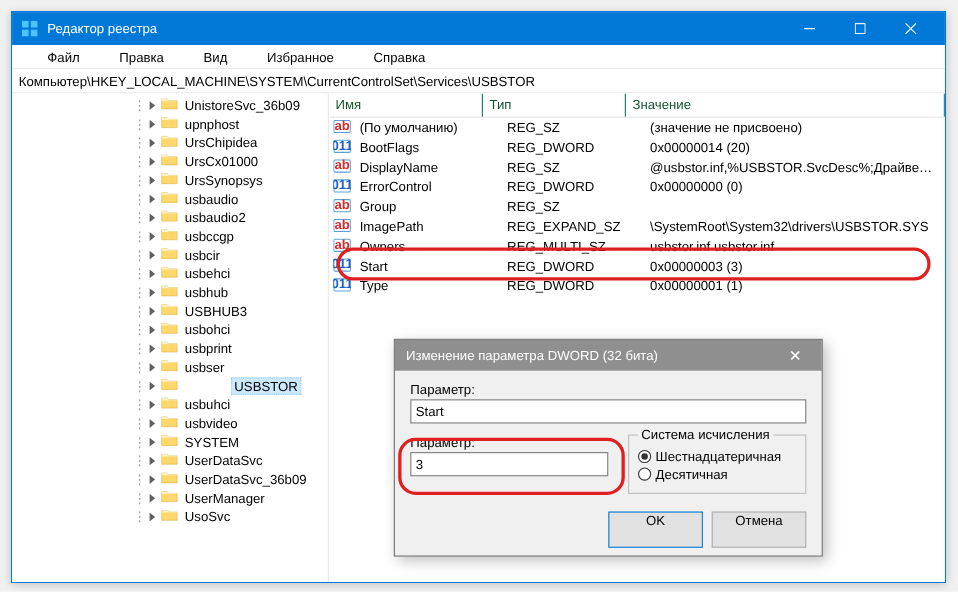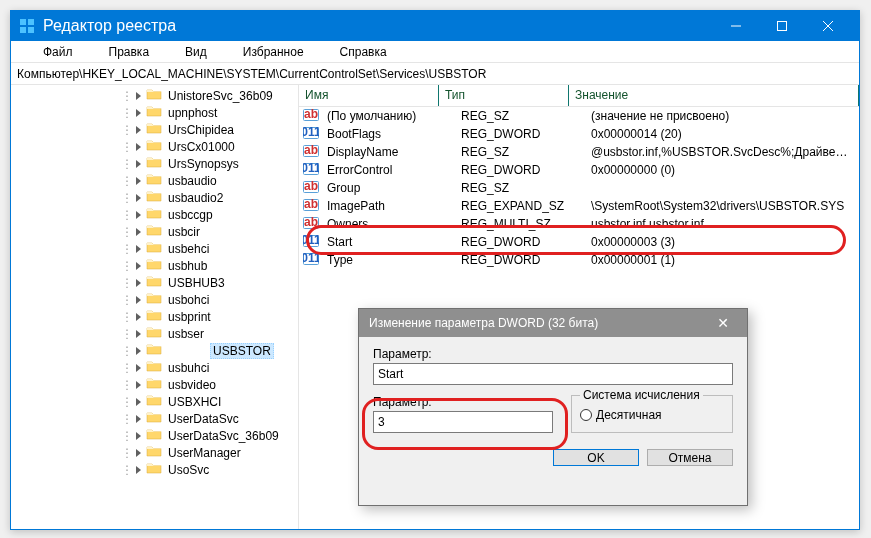--- a/index.html
+++ b/index.html
@@ -1,21 +1,21 @@
 <!DOCTYPE html>
 <html><head>
 <meta charset="utf-8">
 <style>
 * { box-sizing: border-box; margin: 0; padding: 0; font-family: "Segoe UI", Tahoma, sans-serif; font-size: 12px; }
 body { background: #f0f0f0; width: 871px; height: 538px; overflow: hidden; position: relative; }
 
 .window { position: absolute; left: 10px; top: 10px; width: 850px; height: 520px; background: #fff; border: 1px solid #0078d7; box-shadow: 0 2px 8px rgba(0,0,0,0.2); }
 .titlebar { height: 30px; background: #0078d7; color: #fff; display: flex; align-items: center; padding: 0 8px; }
 .titlebar .icon { width: 16px; height: 16px; margin-right: 8px; }
-.titlebar .title { flex: 1; font-size: 16px; }
+.titlebar .title { flex: 1; font-size: 12px; }
 .titlebar .winbtn { width: 46px; height: 30px; display: flex; align-items: center; justify-content: center; color: #fff; }
 
 .menubar { height: 22px; background: #fff; display: flex; align-items: center; padding: 0 4px; border-bottom: 1px solid #e5e5e5; }
 .menubar .menuitem { padding: 2px 8px; cursor: default; margin-left: 20px; }
 
 .pathbar { height: 22px; background: #fff; border-bottom: 1px solid #e5e5e5; padding: 2px 6px; display: flex; align-items: center; }
 
 .body { display: flex; height: calc(100% - 74px); }
 .tree { width: 288px; border-right: 1px solid #e5e5e5; overflow: hidden; padding: 2px 0; background: #fff; }
 .tree-row { display: flex; align-items: center; height: 17px; padding-left: 110px; white-space: nowrap; }
@@ -50,21 +50,21 @@
 .dlg-left { width: 184px; }
 .dlg-right { flex: 1; }
 .dlg-input-sm { width: 180px; height: 22px; border: 1px solid #7a7a7a; background: #fff; padding: 2px 4px; font-size: 12px; }
 .fieldset { border: 1px solid #bdbdbd; padding: 4px 8px 8px 8px; }
 .fieldset .legend { position: relative; top: -12px; background: #f0f0f0; padding: 0 3px; display: inline-block; }
 .fieldset .opts { margin-top: -8px; }
 .radio-row { display: flex; align-items: center; gap: 4px; margin: 2px 0; }
 .radio { width: 12px; height: 12px; border: 1px solid #333; border-radius: 50%; display: inline-flex; align-items: center; justify-content: center; background: #fff; }
 .radio.checked::after { content: ""; width: 6px; height: 6px; background: #333; border-radius: 50%; }
 .dlg-buttons { display: flex; justify-content: flex-end; gap: 8px; padding: 6px 14px 10px; }
-.btn { width: 86px; height: 17px; background: #e1e1e1; border: 1px solid #adadad; display: flex; align-items: flex-end; justify-content: center; }
+.btn { width: 86px; height: 33px; background: #e1e1e1; border: 1px solid #adadad; display: flex; align-items: flex-start; justify-content: center; }
 .btn.default { border: 1px solid #0078d7; }
 
 .svg-folder { fill: #ffd76b; stroke: #d9a93a; stroke-width: 0.5; }
 </style>
 </head>
 <body>
 
 <div class="window">
 
   <div class="titlebar">
@@ -347,21 +347,21 @@
           <span class="dots">⋮</span>
           <span class="expander">
             <svg width="8" height="8">
               <path d="M1 0 L6 4 L1 8 Z" fill="#606060"></path>
             </svg>
           </span>
           <span><svg class="folder" viewBox="0 0 16 14">
               <path class="svg-folder" d="M1 3 h5 l1.5 1.5 H15 V12 H1 Z"></path>
               <path fill="#fff2c9" d="M1 3 h5 l1.5 1.5 H15 v0.5 H1 Z"></path>
             </svg></span>
-          <span class="label">USBXHCI</span>
+          <span class="label">SYSTEM</span>
         </div>
         <div class="tree-row">
           <span class="dots">⋮</span>
           <span class="expander">
             <svg width="8" height="8">
               <path d="M1 0 L6 4 L1 8 Z" fill="#606060"></path>
             </svg>
           </span>
           <span><svg class="folder" viewBox="0 0 16 14">
               <path class="svg-folder" d="M1 3 h5 l1.5 1.5 H15 V12 H1 Z"></path>
@@ -515,20 +515,24 @@
     <div class="dlg-row2">
       <div class="dlg-left">
         <div class="dlg-label">Параметр:</div>
         <input class="dlg-input-sm" value="3" style="">
       </div>
       <div class="dlg-right">
         <div class="fieldset">
           <span class="legend">Система исчисления</span>
           <div class="opts">
             <div class="radio-row">
+              <span class="radio checked"></span>
+              <span>Шестнадцатеричная</span>
+            </div>
+            <div class="radio-row">
               <span class="radio"></span>
               <span>Десятичная</span>
             </div>
           </div>
         </div>
       </div>
     </div>
   </div>
   <div class="dlg-buttons">
     <div class="btn default">

